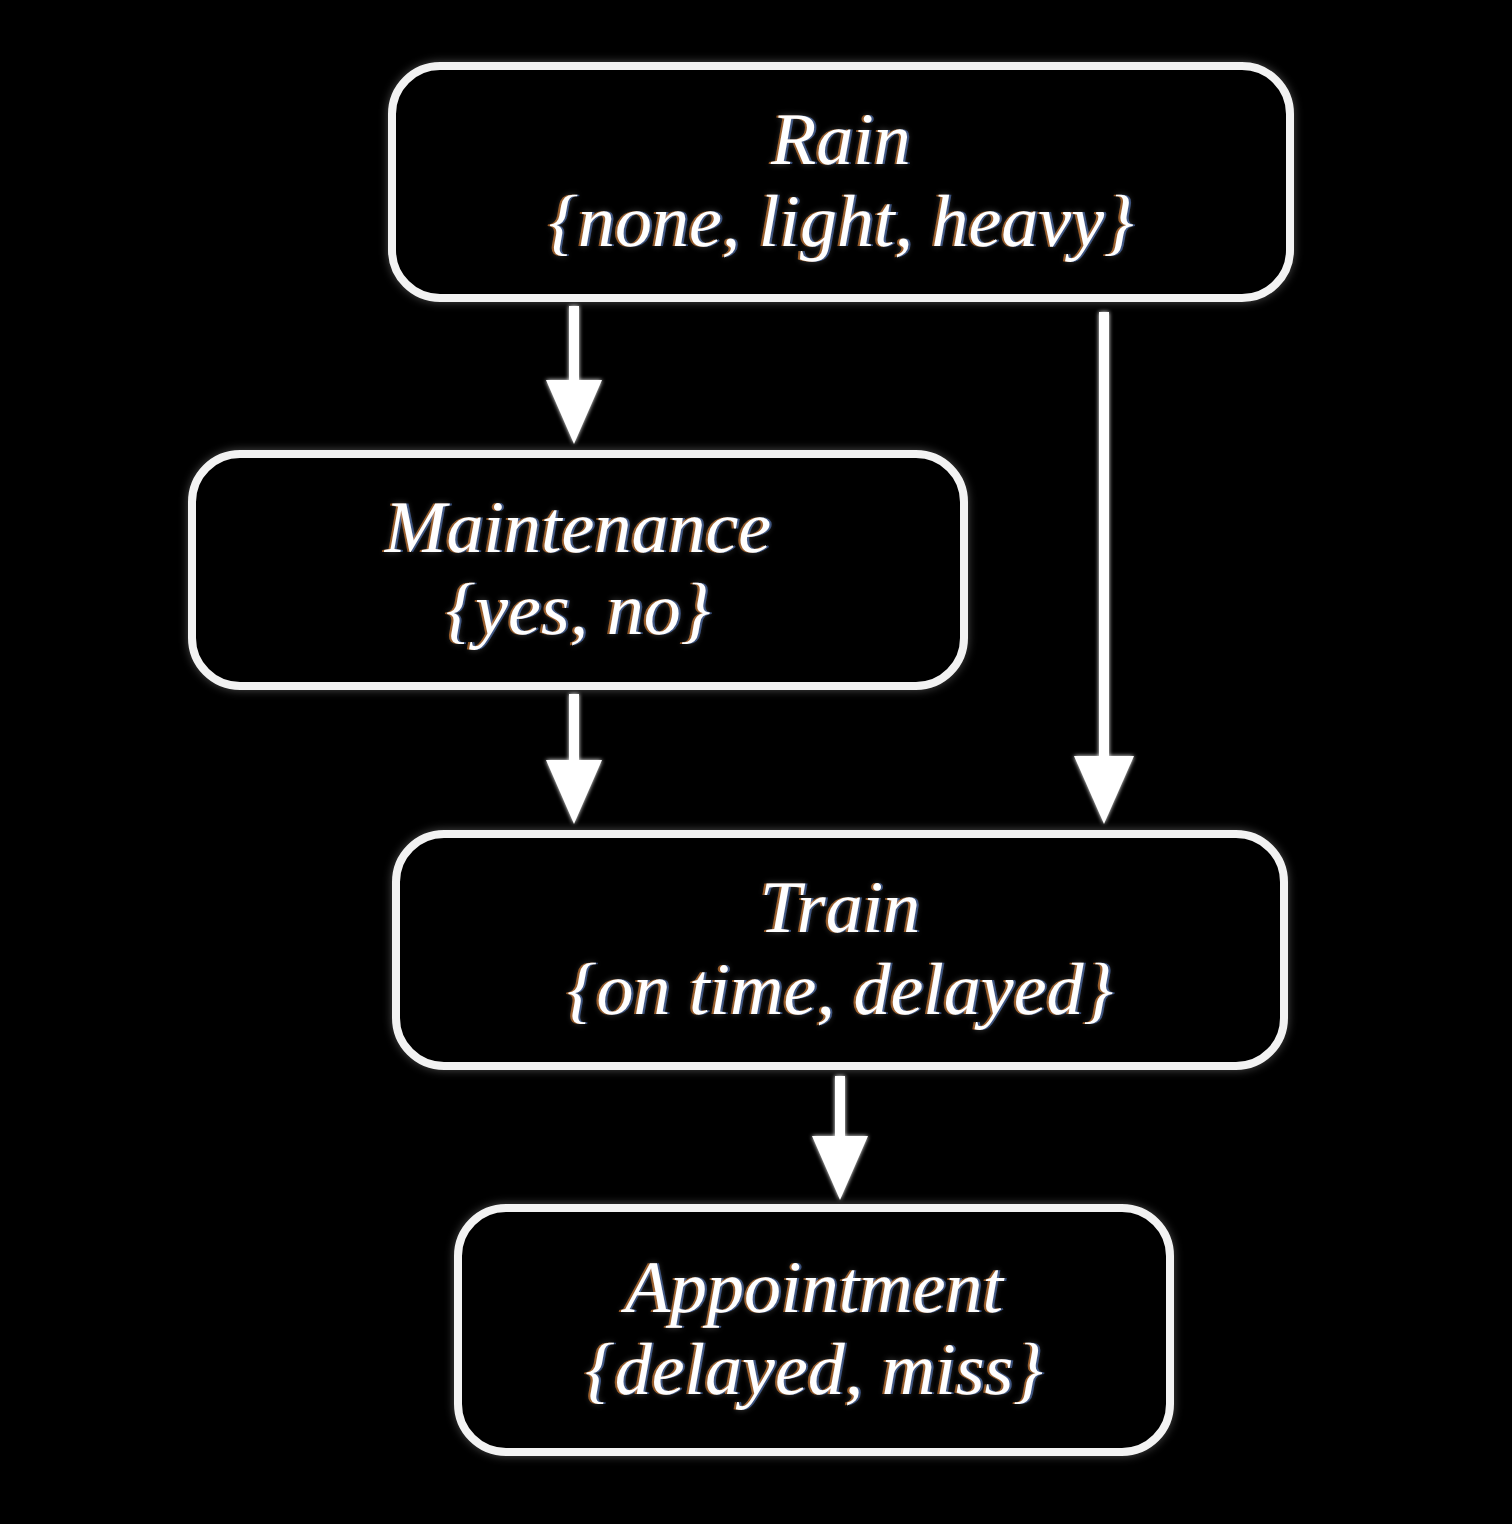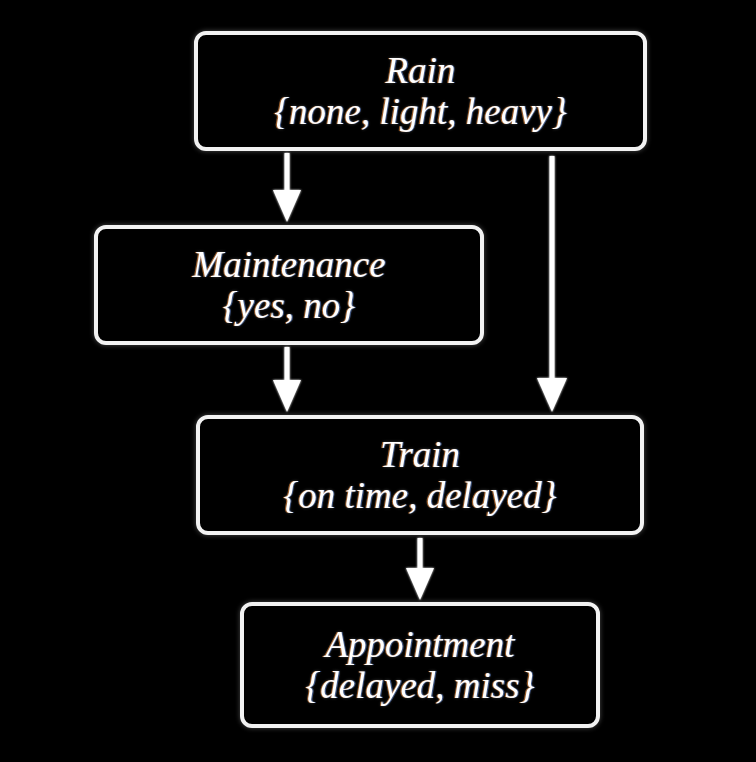--- a/index.html
+++ b/index.html
@@ -26,21 +26,21 @@
     top: 0;
     width: 756px;
     height: 762px;
     pointer-events: none;
   }
   .node {
     position: absolute;
     box-sizing: border-box;
     background: #000000;
     border: 4px solid #f2f2f2;
-    border-radius: 12px;
+    border-radius: 26px;
     display: flex;
     flex-direction: column;
     align-items: center;
     justify-content: center;
     box-shadow: 0 0 5px rgba(255,255,255,0.30);
     text-align: center;
     line-height: 1.06;
   }
   .node-name,
   .node-states {
@@ -58,21 +58,21 @@
     margin-bottom: 2px;
   }
   .node-states {
     font-size: 37px;
   }
 
   
   #node-rain        { left: 194px; top: 31px;  width: 453px; height: 120px; }
   #node-maintenance { left: 94px;  top: 225px; width: 390px; height: 120px; }
   #node-train       { left: 196px; top: 415px; width: 448px; height: 120px; }
-  #node-appointment { left: 240px; top: 602px; width: 360px; height: 126px; }
+  #node-appointment { left: 227px; top: 602px; width: 360px; height: 126px; }
 </style>
 </head>
 <body>
 
 <div id="canvas">
 
   <svg id="edge-layer" viewBox="0 0 756 762" width="756" height="762" xmlns="http://www.w3.org/2000/svg">
     <defs>
       <filter id="glow" x="-60%" y="-60%" width="220%" height="220%">
         <feGaussianBlur stdDeviation="1.1" result="b"></feGaussianBlur>

